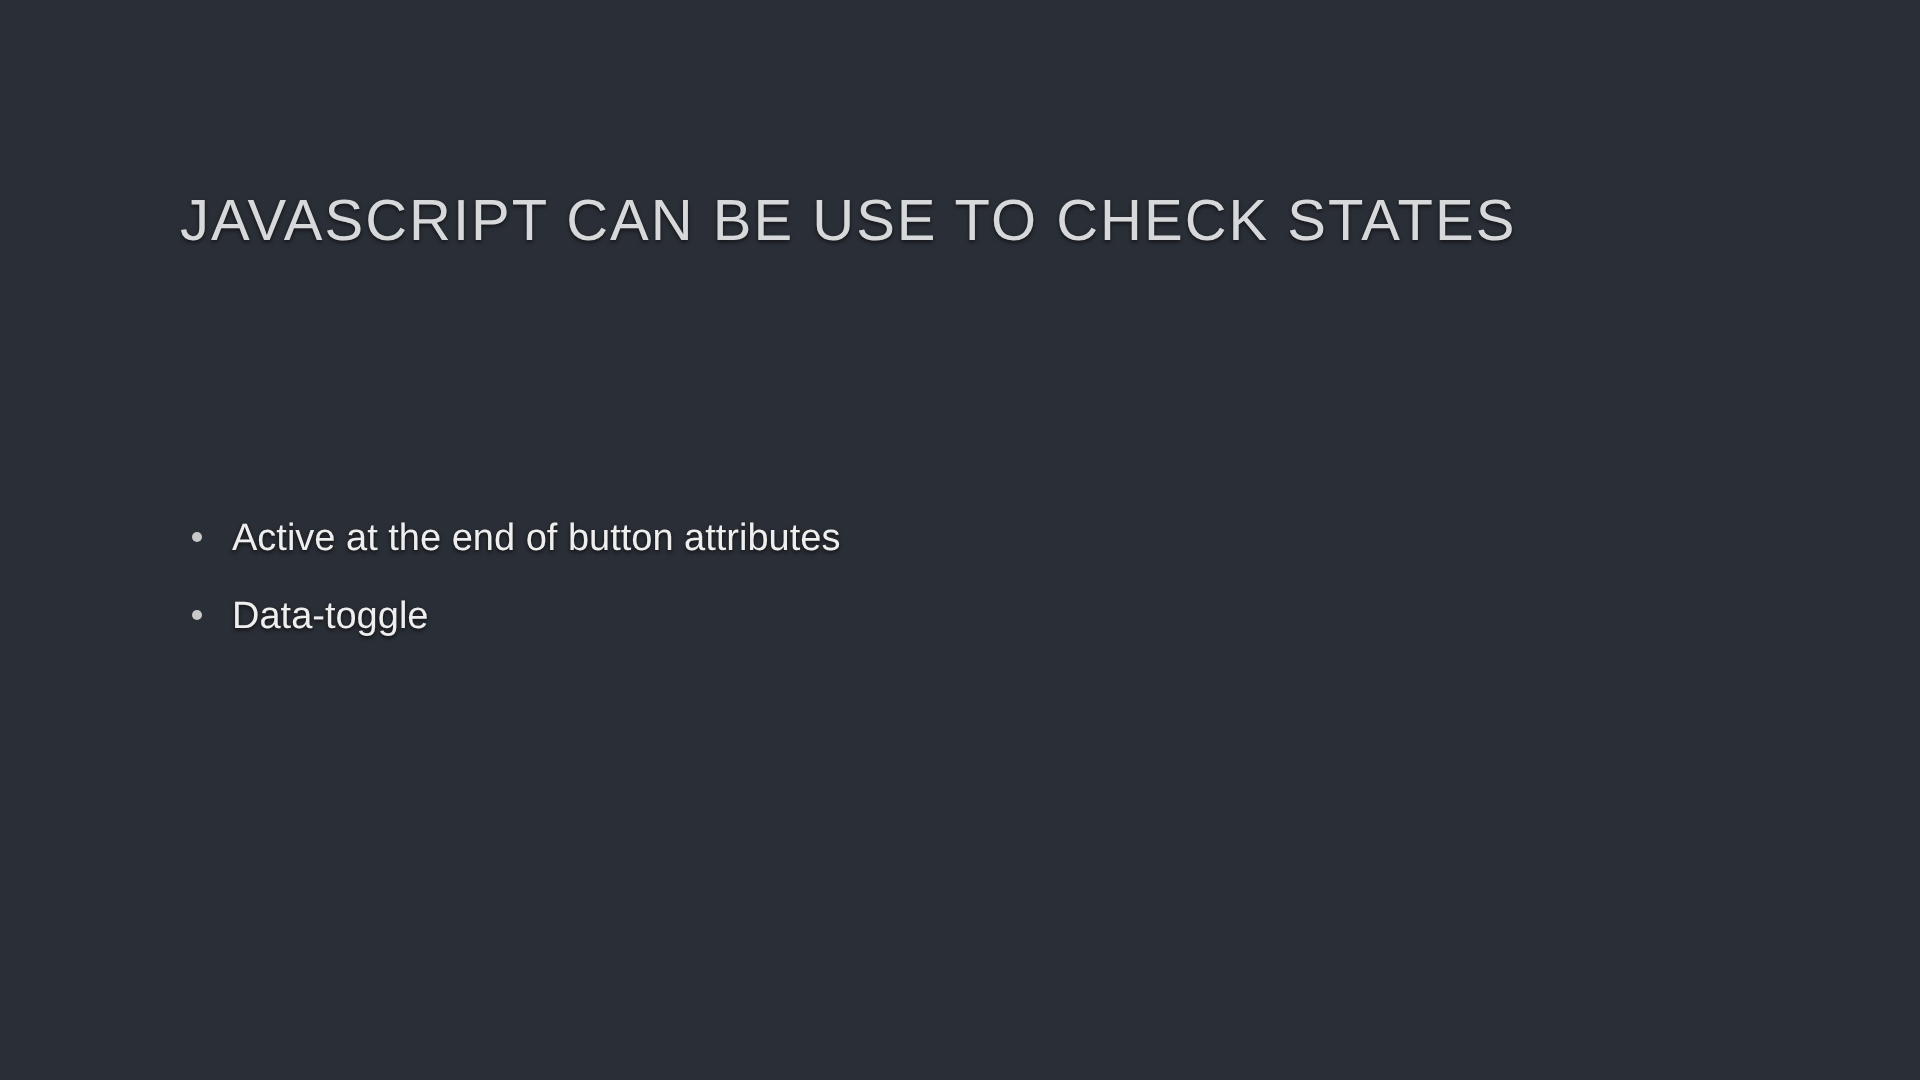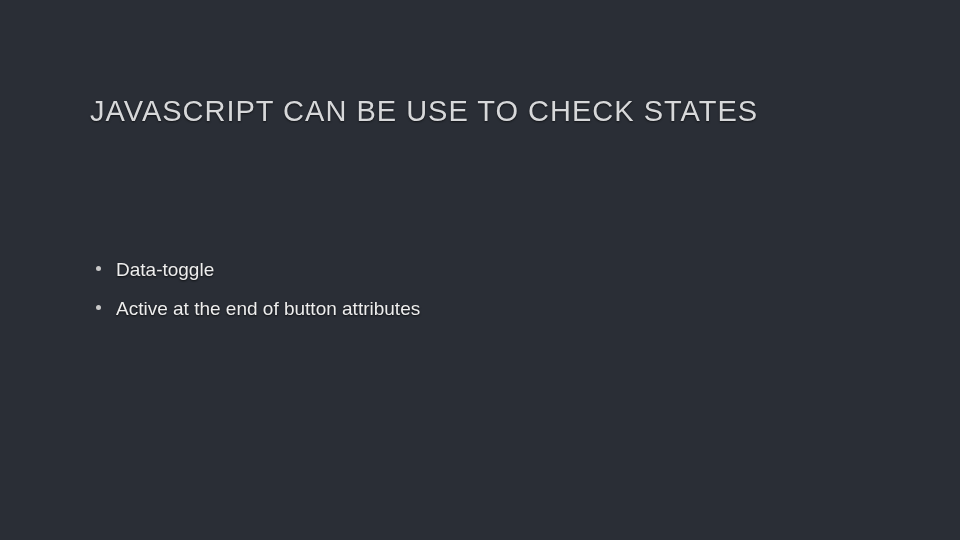--- a/index.html
+++ b/index.html
@@ -66,20 +66,20 @@
 </style>
 </head>
 <body>
 
 <div class="slide">
   <div class="title">JAVASCRIPT CAN BE USE TO CHECK STATES</div>
 
   <div class="body">
     <ul>
       <li>
-        <span>Data-toggle</span>
+        <span>Active  at the end of button attributes</span>
       </li>
       <li>
-        <span>Active  at the end of button attributes</span>
+        <span>Data-toggle</span>
       </li>
     </ul>
   </div>
 </div>
 
 </body></html>

